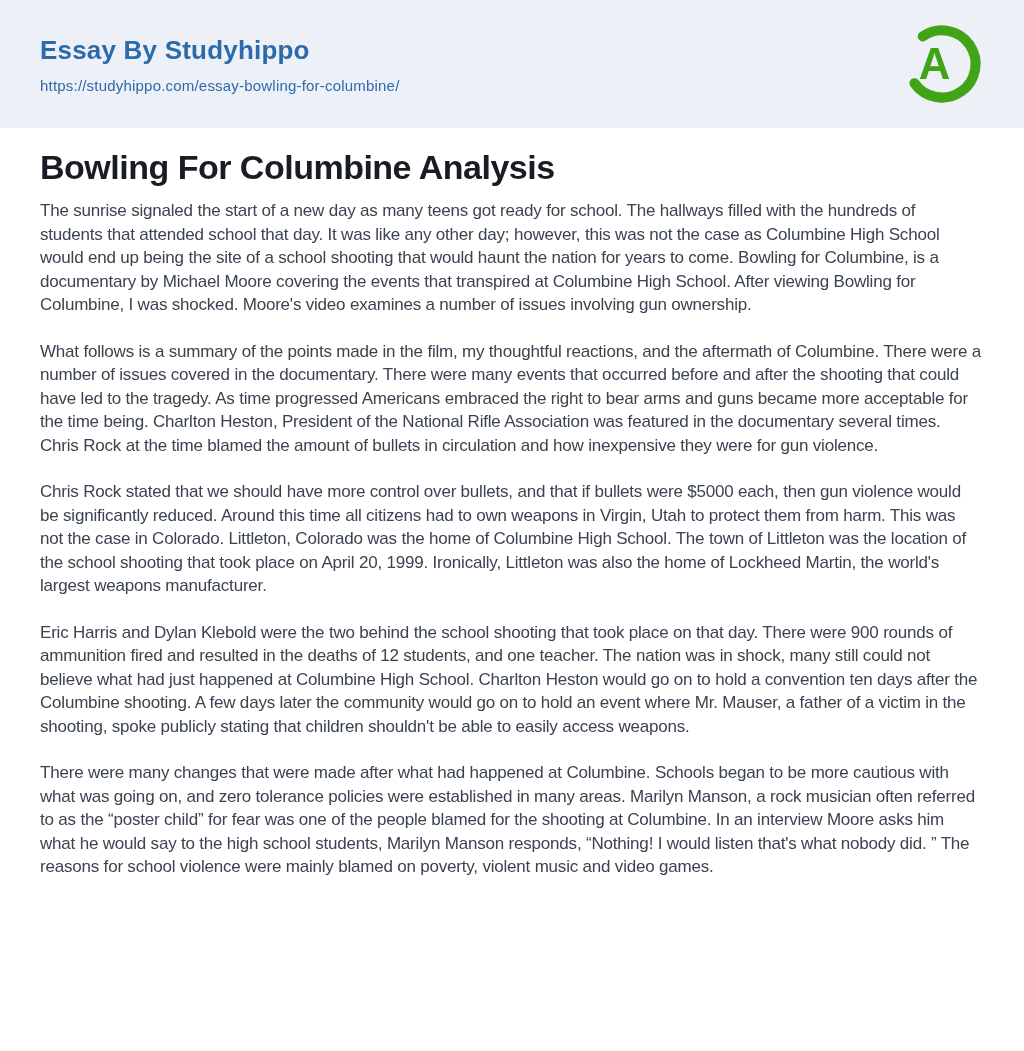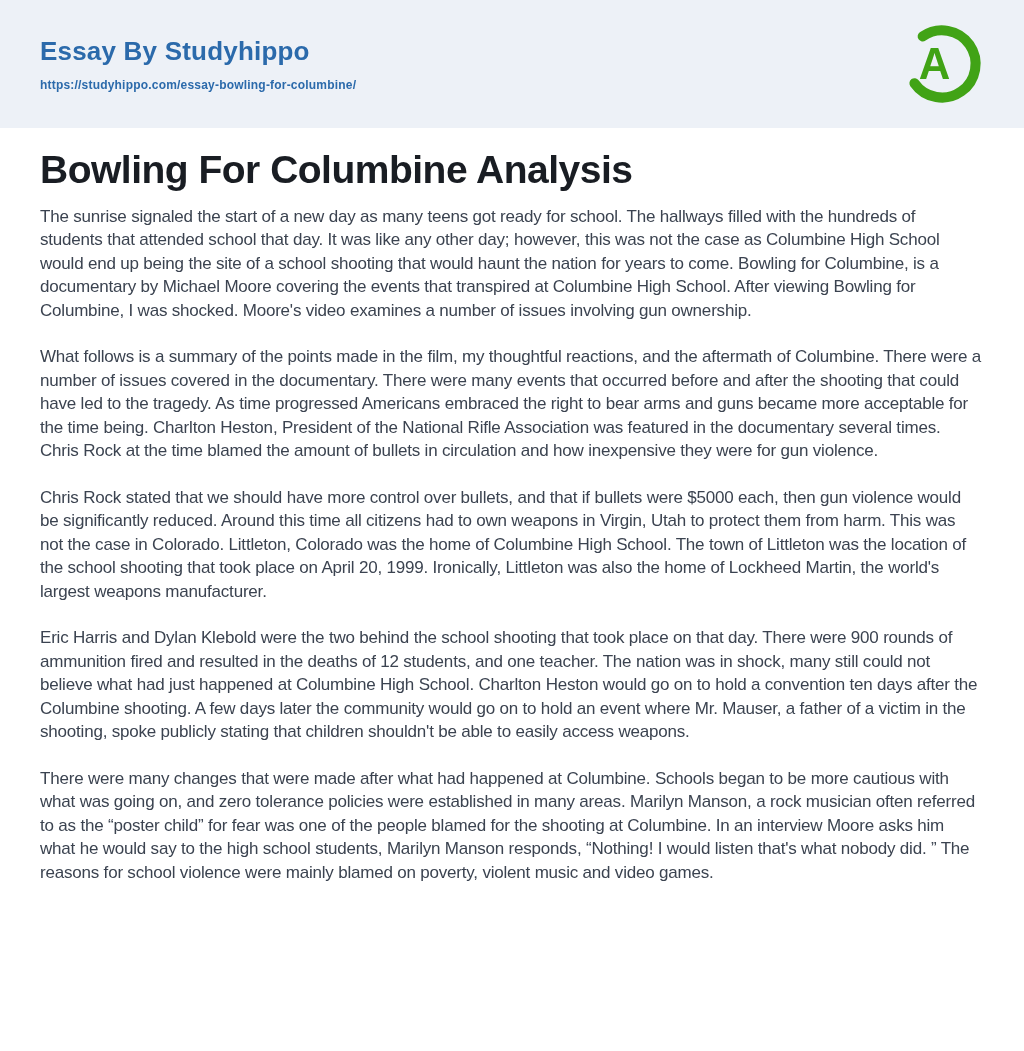--- a/index.html
+++ b/index.html
@@ -25,32 +25,32 @@
   .header-text { display: flex; flex-direction: column; }
   .byline {
     color: #2b6aab;
     font-size: 26px;
     font-weight: bold;
     letter-spacing: 0.2px;
     margin-bottom: 11px;
   }
   .essay-url {
     color: #2b6aab;
-    font-size: 12px;
-    font-weight: 700;
+    font-size: 15px;
+    font-weight: 400;
     text-decoration: none;
     letter-spacing: 0.2px;
   }
   .logo { width: 84px; height: 84px; flex: 0 0 auto; }
   .content {
     padding: 20px 42px 0 40px;
   }
   .page-title {
     color: #191d23;
-    font-size: 39px;
+    font-size: 34px;
     font-weight: 800;
     letter-spacing: -0.5px;
     line-height: 1.15;
     margin: 0 0 12px 0;
   }
   .content p {
     color: #3b4350;
     font-size: 17px;
     line-height: 23.5px;
     letter-spacing: -0.2px;

